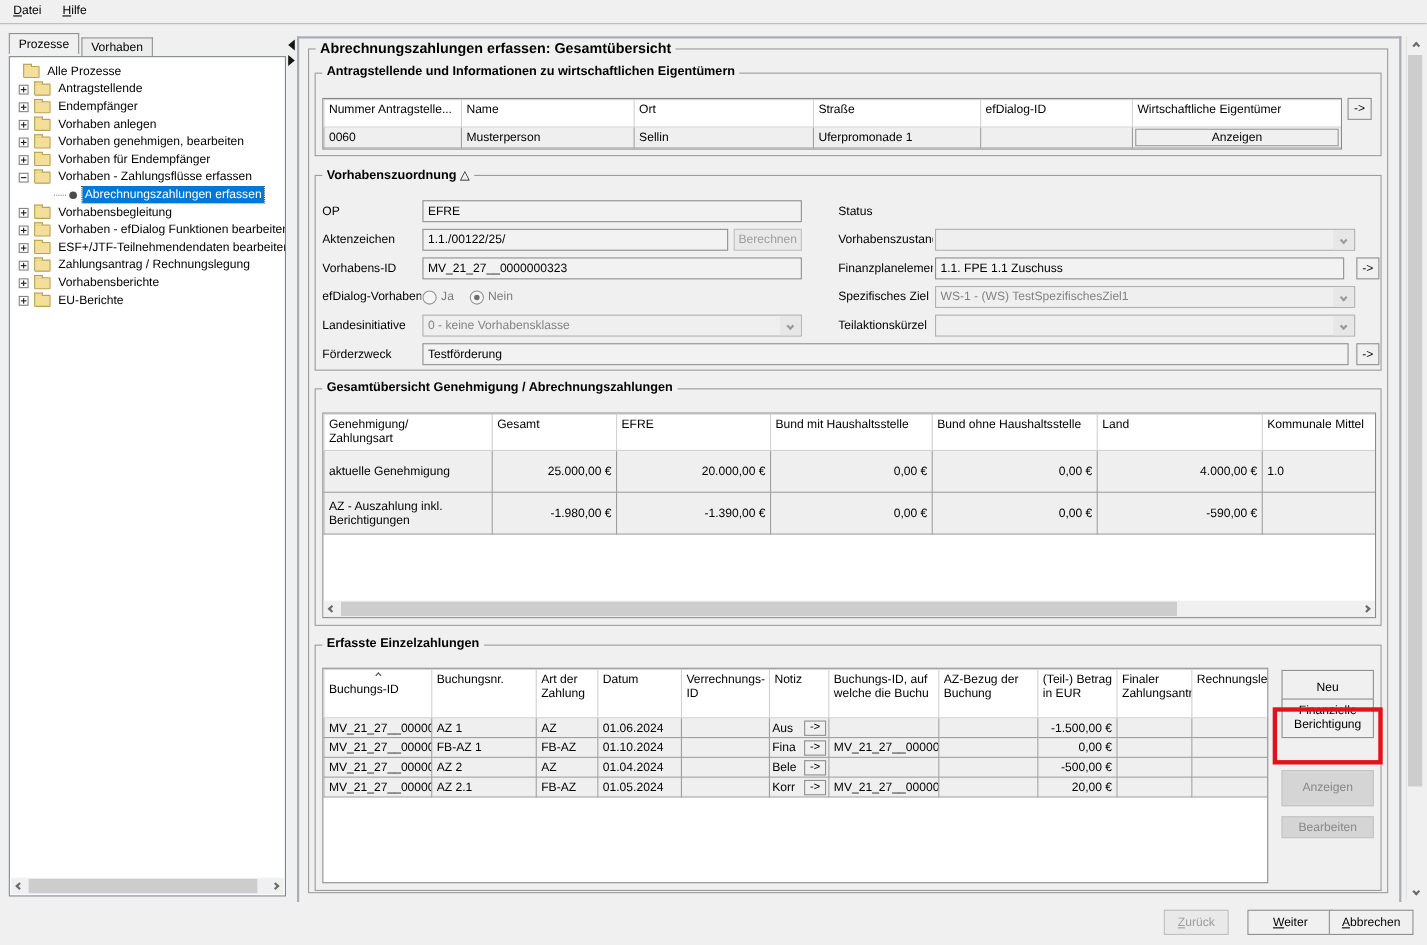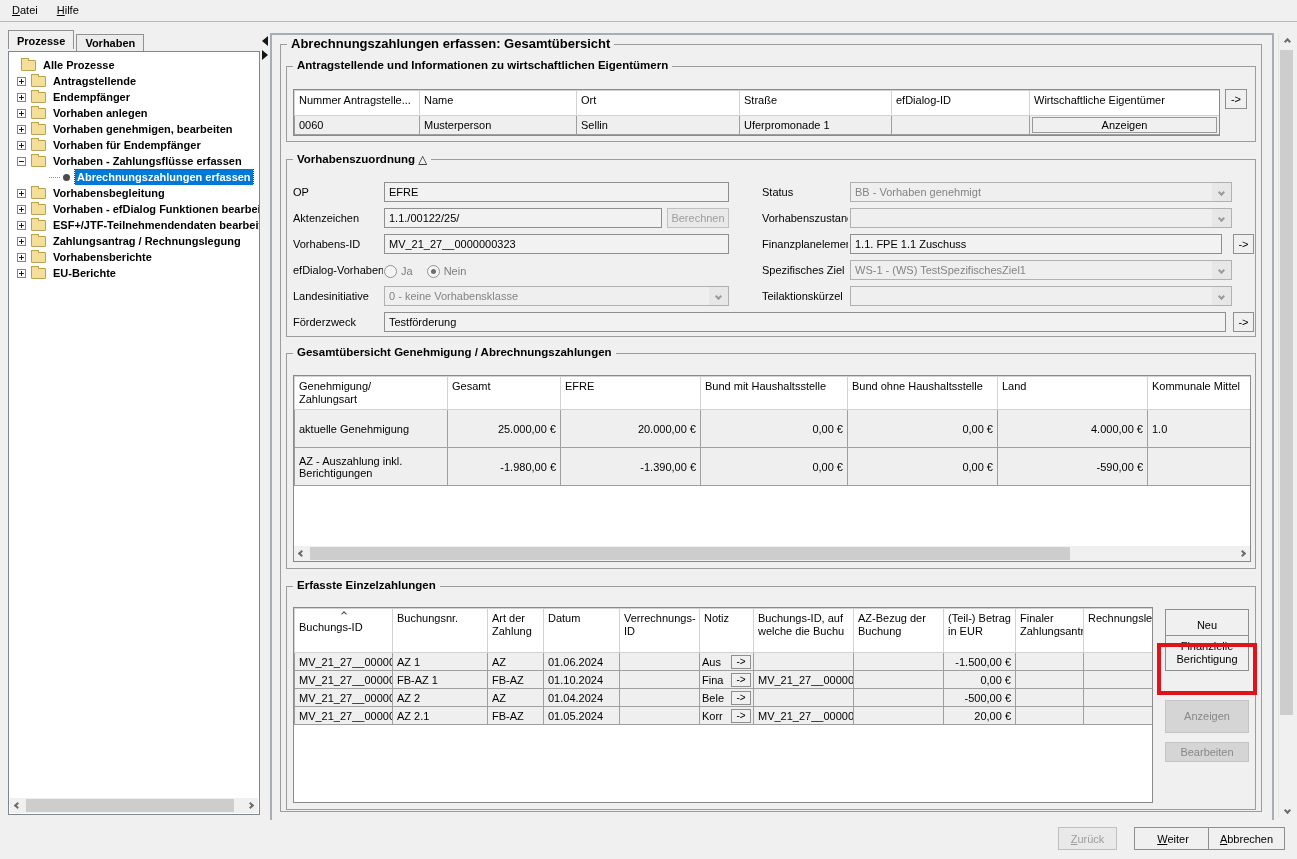--- a/index.html
+++ b/index.html
@@ -11,21 +11,21 @@
     position:relative; overflow:hidden;
   }
 
   
   #menubar { position:absolute; left:0; top:0; width:1297px; height:22px;
              border-bottom:1px solid #b6b9bd; background:#f0f0f0; padding-left:4px; }
   .menu-item { display:inline-block; padding:4px 8px 3px 8px; cursor:default;text-align:right; }
   .accel::first-letter { text-decoration:underline; }
 
   
-  #sidebar { position:absolute; left:8px; top:30px; width:252px; height:785px;font-weight:bold; }
+  #sidebar { position:absolute; left:8px; top:30px; width:252px; height:785px; }
   .tab { display:inline-block; border:1px solid #919191; border-bottom:none;
          padding:3px 8px 2px 8px; background:#ececec; position:relative; }
   .tab.active { background:#f0f0f0; z-index:3; padding-top:4px; margin-right:-1px; }
   .tab.inactive { top:2px; padding-top:2px; }
   #treebox { position:absolute; left:0; top:21px; right:0; bottom:0;
              background:#fff; border:1px solid #7f868d; overflow:hidden; padding-top:5px; z-index:2; }
   .ti { height:16px; line-height:16px; display:flex; align-items:center; white-space:nowrap; overflow:hidden; }
   .ti .tl { padding:0 2px; }
   .lv0 { padding-left:12px; } .lv1 { padding-left:8px; } .lv2 { padding-left:40px; }
   .exp { position:relative; width:9px; height:9px; border:1px solid #848484; background:#fff; flex:none; margin-right:5px; }
@@ -289,26 +289,20 @@
             </span>
         </div>
 
         <div class="flabel" style="left:6px; top:152px; width:90px;">Förderzweck</div>
         <div class="fld" style="left:97px; top:152px; width:842px;">Testförderung</div>
         <div class="btn" style="left:946px; top:152px; width:21px; height:20px;">
           <span class="albl">-&gt;</span>
         </div>
 
         <div class="flabel" style="left:475px; top:22px; width:86px;">Status</div>
-        <div class="combo" style="left:563px; top:22px; width:382px;">
-          <span>BB - Vorhaben genehmigt</span>
-          <span class="arr">
-              <i class="chev ch-d"></i>
-            </span>
-        </div>
 
         <div class="flabel" style="left:475px; top:48px; width:86px;">Vorhabenszustand</div>
         <div class="combo" style="left:563px; top:48px; width:382px;">
           <span></span>
           <span class="arr">
               <i class="chev ch-d"></i>
             </span>
         </div>
 
         <div class="flabel" style="left:475px; top:74px; width:86px;">Finanzplanelement</div>

